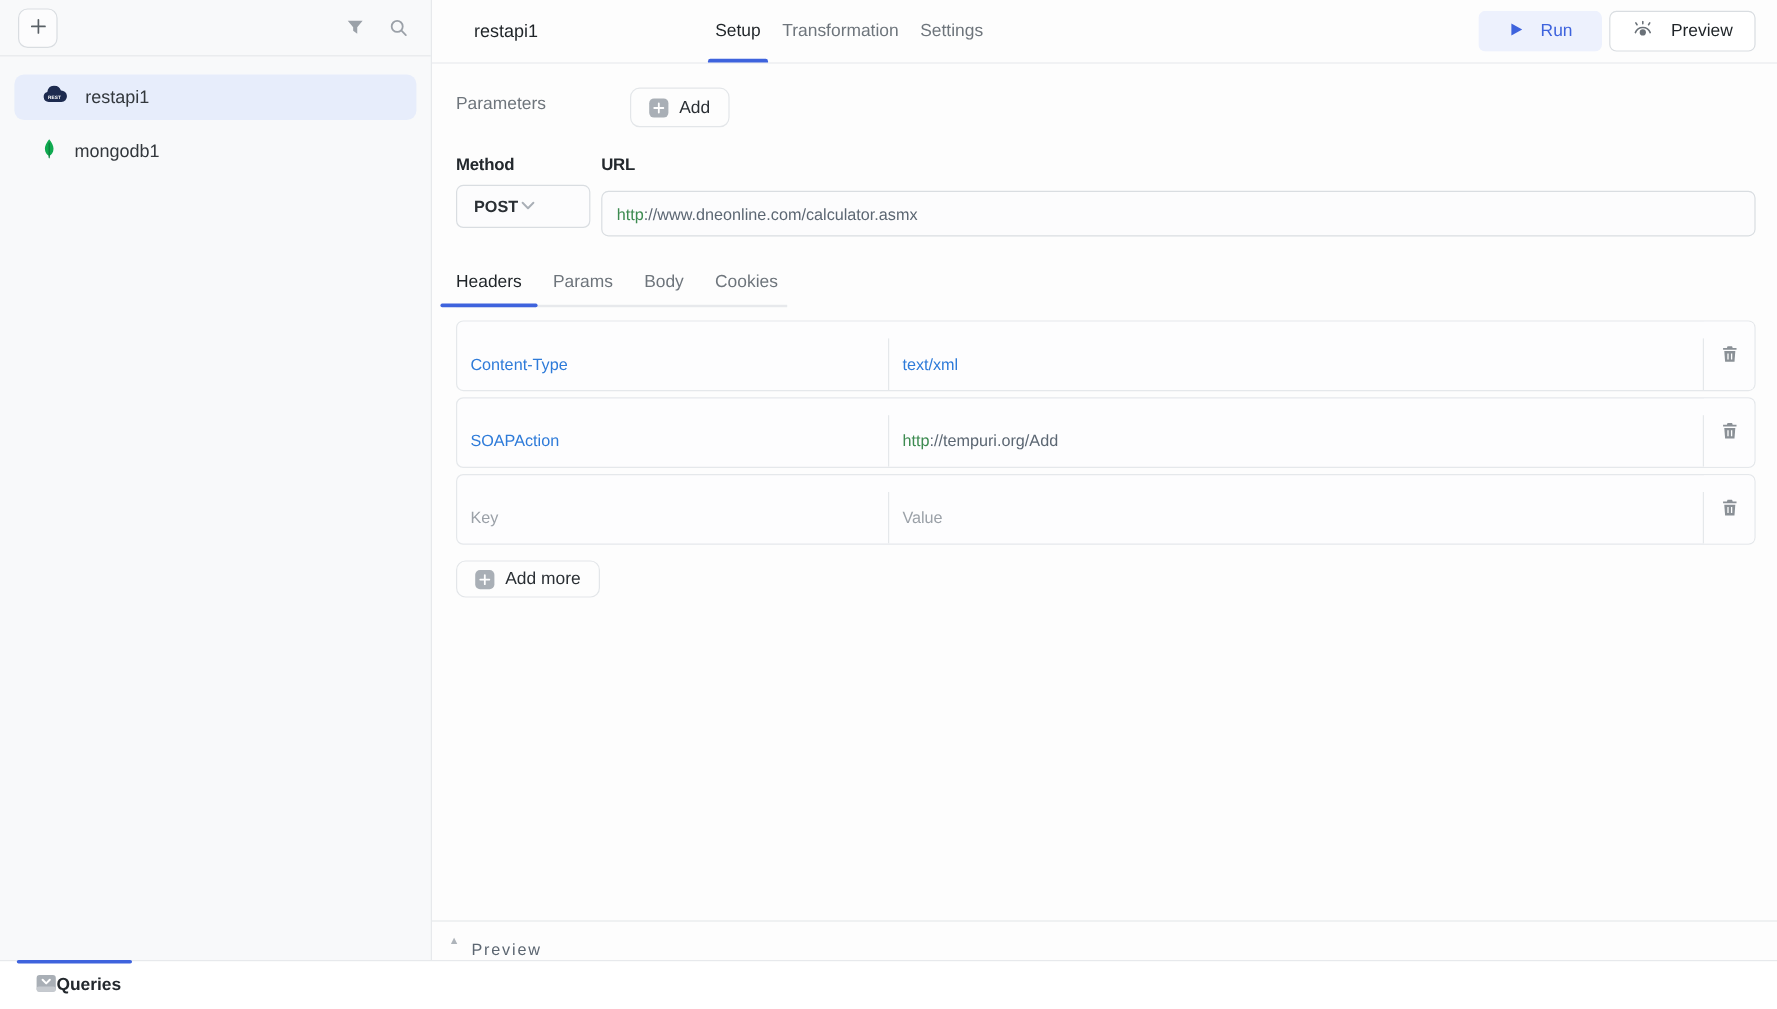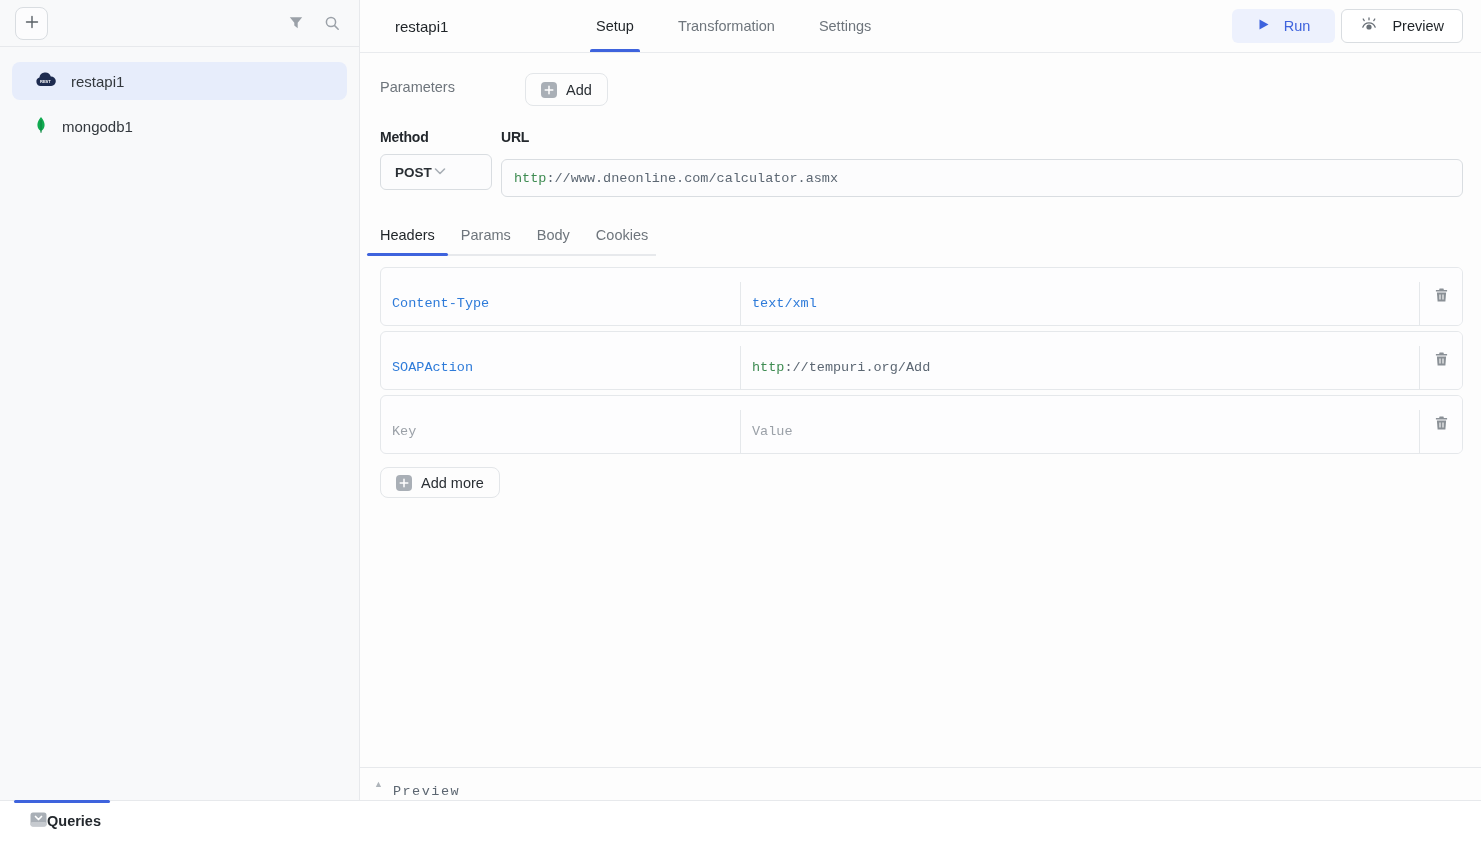--- a/index.html
+++ b/index.html
@@ -1,41 +1,41 @@
 <!DOCTYPE html>
 <html><head>
 <meta charset="utf-8">
 <style>
   * { margin:0; padding:0; box-sizing:border-box; }
   html,body { width:1481px; height:841px; }
   body {
     font-family:"Liberation Sans", sans-serif;
     background:#FDFDFD; color:#23282D; overflow:hidden;
   }
-  .mono { font-family:Liberation Mono, monospace;margin-top:14px; }
+  .mono { font-family:Liberation Sans, sans-serif;margin-top:14px; }
   .app { display:flex; flex-direction:column; width:1481px; height:841px; }
   .top { flex:1; display:flex; min-height:0; }
 
   
   .sidebar { width:360px; background:#F8F9FA; border-right:1px solid #E7E9EC; display:flex; flex-direction:column; }
   .sb-header { height:47px; border-bottom:1px solid #E7E9EC; display:flex; align-items:center; padding:0 15px; }
   .sb-add-btn { width:33px; height:33px; border:1px solid #D9DDE1; border-radius:8px; background:#FCFCFD; display:flex; align-items:center; justify-content:center; cursor:pointer; }
   .sb-header .spacer { flex:1; }
   .sb-head-icon { display:flex; align-items:center; justify-content:center; width:24px; height:24px; cursor:pointer; }
   .sb-head-icon + .sb-head-icon { margin-left:12px; }
   .sb-list { padding:15px 12px; }
   .sb-item { height:38px; border-radius:8px; display:flex; align-items:center; padding-left:22px; gap:14px; font-size:15px; color:#33383D; cursor:pointer; }
   .sb-item.selected { background:#E7EDFB; }
   .sb-item + .sb-item { margin-top:7px; }
 
   
   .main { flex:1; display:flex; flex-direction:column; background:#FDFDFD; min-width:0; }
   .main-header { height:53px; border-bottom:1px solid #E9EBEE; display:flex; align-items:center; padding:0 18px 0 35px; }
   .q-title { width:201px; font-size:15px; color:#1F2428; }
-  .main-tabs { display:flex; gap:44px; height:100%; align-items:center; }
+  .main-tabs { display:flex; gap:18px; height:100%; align-items:center; }
   .main-tab { position:relative; height:100%; display:flex; align-items:center; font-size:14.5px; color:#6E757C; cursor:pointer; }
   .main-tab.active { color:#1F2428; }
   .main-tab.active::after { content:""; position:absolute; left:-6px; right:-6px; bottom:0; height:3px; background:#3E63DD; border-radius:2px 2px 0 0; }
   .main-header .spacer { flex:1; }
   .btn { display:inline-flex; align-items:center; justify-content:center; gap:14px; height:34px; border-radius:6px; font-size:14.5px; cursor:pointer; border:1px solid transparent; background:transparent; font-family:"Liberation Sans", sans-serif; }
   .run-btn { background:#EDF1FD; color:#3E63DD; padding:0 24px; }
   .preview-btn { background:#FFFFFF; color:#1F2428; border-color:#D9DDE1; padding:0 18px; margin-left:6px; }
 
   
   .content { flex:1; padding:18px 18px 0 20px; overflow:hidden; }

